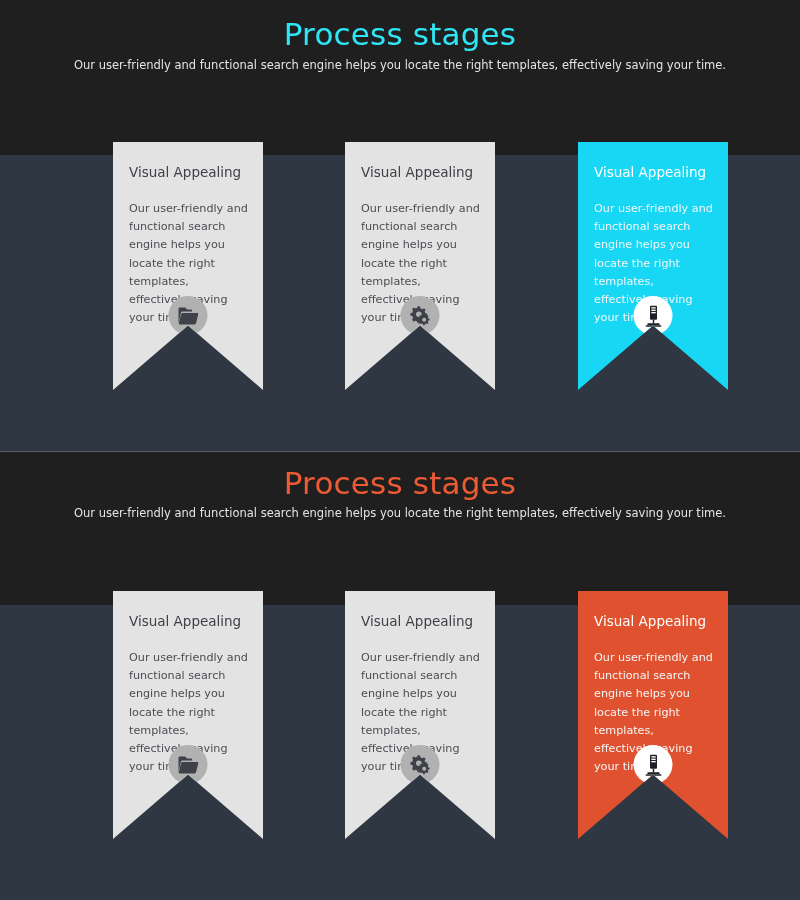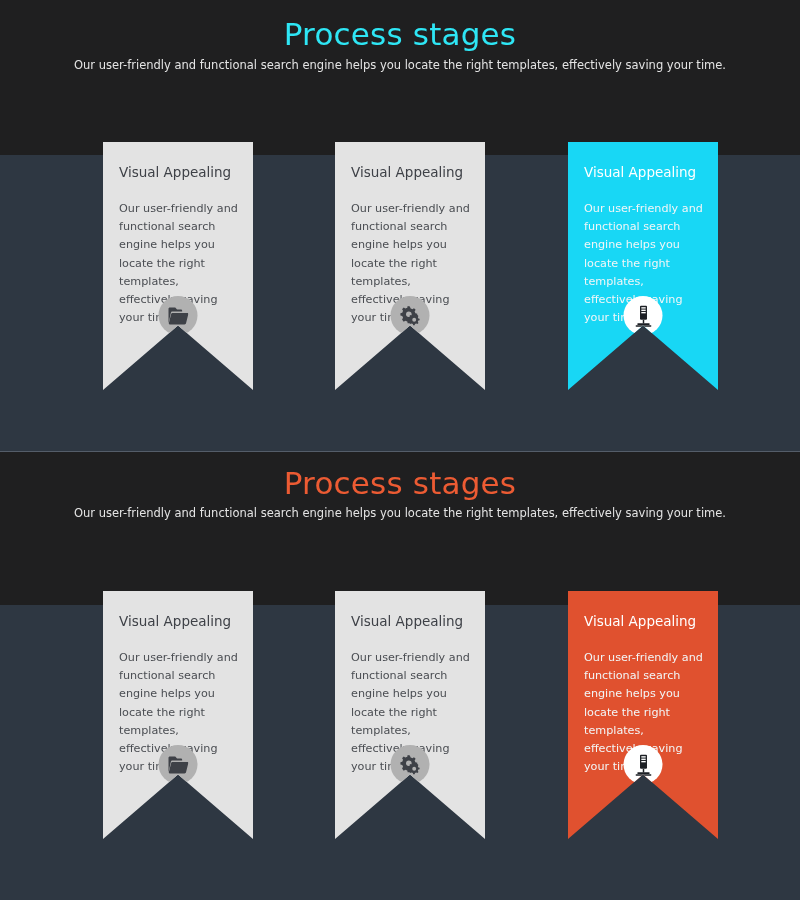--- a/index.html
+++ b/index.html
@@ -81,21 +81,21 @@
     line-height: 1;
   }
   .section-top .heading    { top: 19px; }
   .section-top .subheading { top: 60px; }
   .section-bottom .heading    { top: 16px; }
   .section-bottom .subheading { top: 56px; }
 
   
   .cards {
     position: absolute;
-    left: 4px;
+    left: 14px;
     width: 732px;
     height: 260px;
     text-decoration: underline;
   }
   .section-top .cards    { top: 142px; }
   .section-bottom .cards { top: 139px; }
 
   .card {
     position: absolute;
     top: 0;

